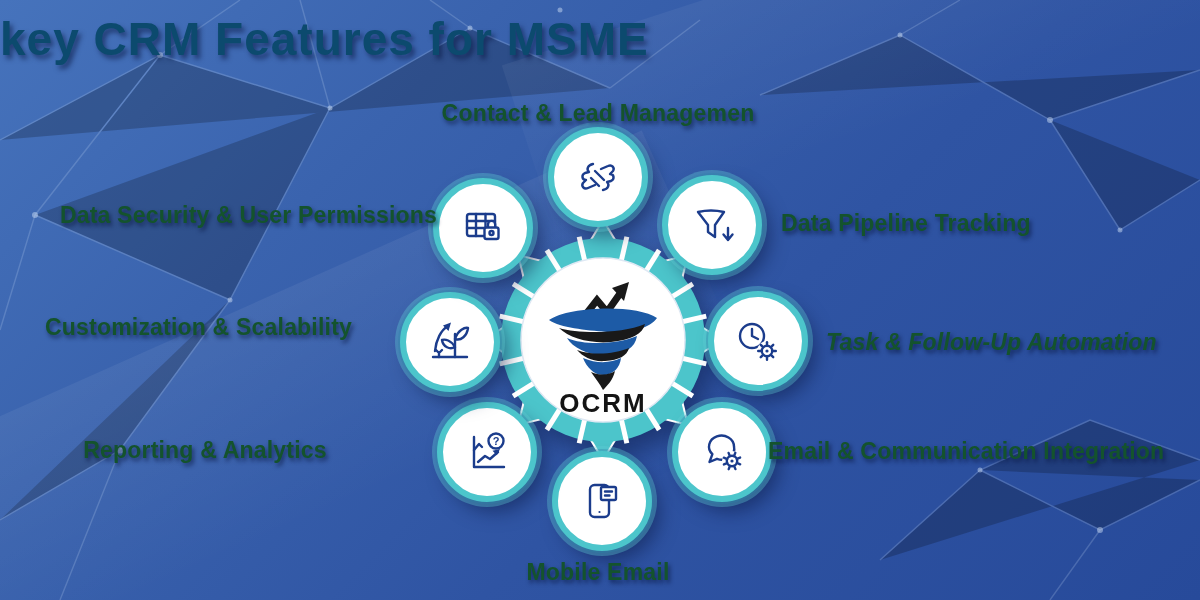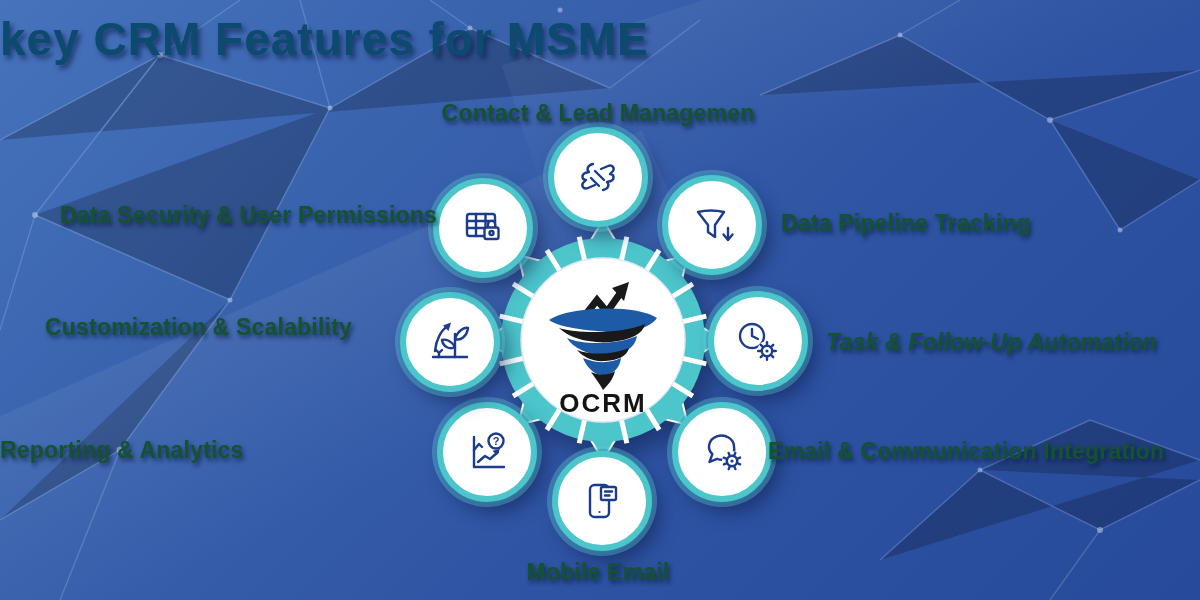--- a/index.html
+++ b/index.html
@@ -45,21 +45,21 @@
 
   .label{
     position:absolute;z-index:3;color:#14532d;font-size:23px;font-weight:800;
     white-space:nowrap;text-shadow:2px 3px 4px rgba(8,20,60,0.65);letter-spacing:0.2px;
   }
   .label-contact{left:348px;top:100px;width:500px;text-align:center;}
   .label-sales{left:781px;top:210px;}
   .label-task{left:826px;top:329px;font-style:italic;}
   .label-email{left:768px;top:438px;}
   .label-mobile{left:348px;top:559px;width:500px;text-align:center;}
-  .label-reporting{left:0px;top:437px;width:410px;text-align:left;}
+  .label-reporting{left:0px;top:437px;width:410px;text-align:center;}
   .label-custom{left:0px;top:314px;width:373px;text-align:center;margin-left:12px;}
   .label-datasec{left:0px;top:202px;width:406px;text-align:right;margin-left:31px;}
 
   .hub{position:absolute;left:478px;top:215px;width:250px;height:250px;z-index:1;}
   .hub svg{filter:drop-shadow(8px 12px 12px rgba(10,24,68,0.5));}
   .hub-logo{position:absolute;left:528px;top:262px;width:150px;height:156px;z-index:2;}
 </style>
 </head>
 <body>
 

